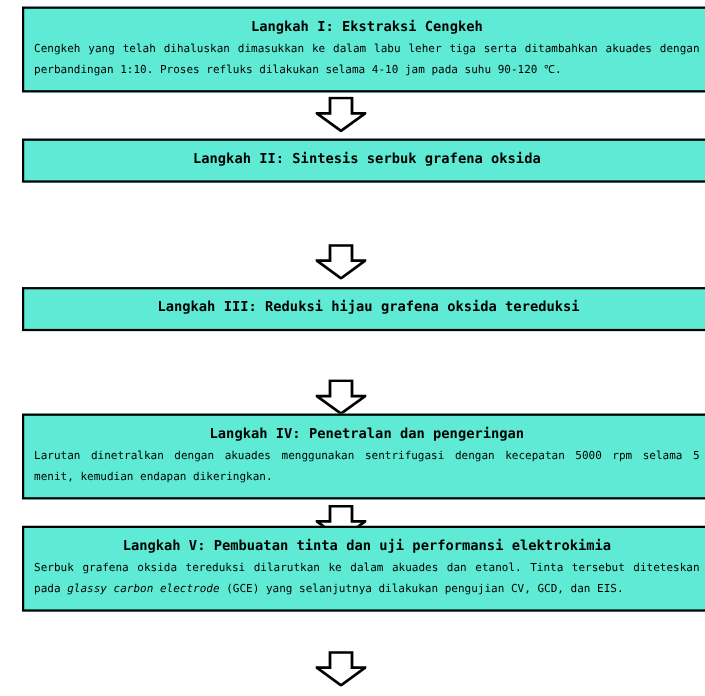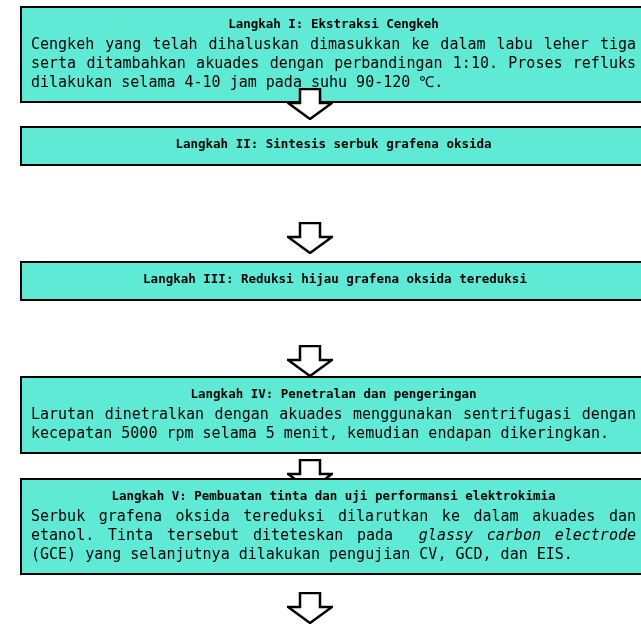--- a/index.html
+++ b/index.html
@@ -33,26 +33,25 @@
     text-align: center;
     font-weight: bold;
     font-size: 12.5px;
     line-height: 18px;
     margin-bottom: 2px;
     letter-spacing: 0px;
   }
   .step-body {
     text-align: justify;
     text-align-last: left;
-    font-size: 15px;
+    font-size: 10px;
     line-height: 19px;
     white-space: normal;
   }
   .step-body i {
-    margin-left: 12px;
   }
   .arrow {
     position: absolute;
     left: 287px;
     width: 46px;
     height: 32px;
   }
   .arrow svg {
     display: block;
   }

